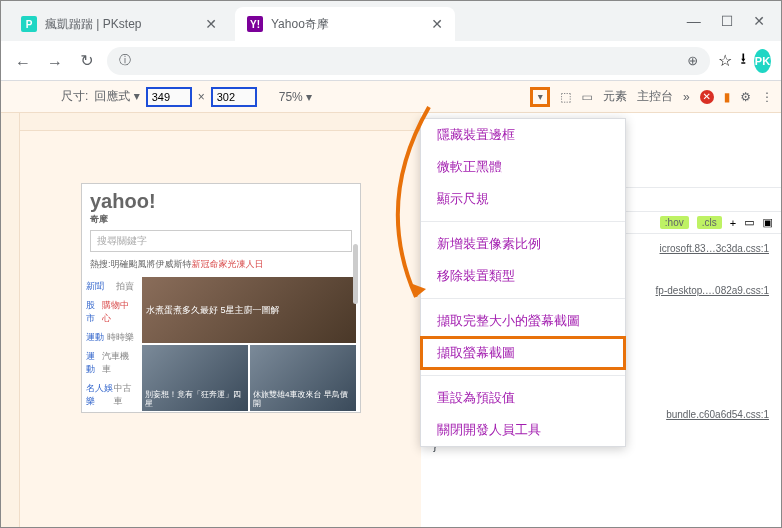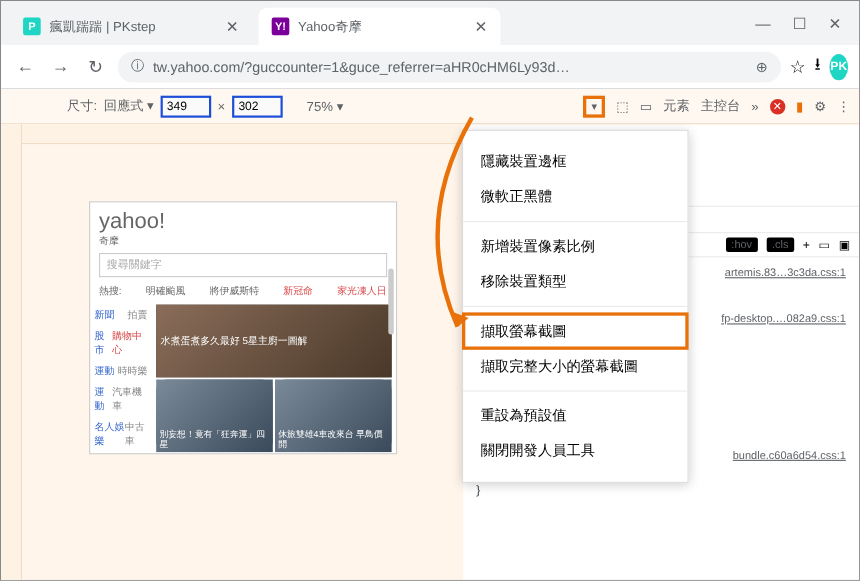--- a/index.html
+++ b/index.html
@@ -32,59 +32,59 @@
 .kebab-highlight { width: 20px; height: 20px; border: 3px solid #e8710a; display: flex; align-items: center; justify-content: center; font-size: 10px; }
 
 
 .content { display: flex; height: calc(100% - 112px); background: #fff8f0; }
 
 
 .preview-area { width: 420px; position: relative; background: #fff5ea; }
 .rulers-h { height: 18px; background: #fdf2e4; border-bottom: 1px solid #f0ddc8; }
 .preview-area::before { content: ""; position: absolute; left: 0; top: 0; bottom: 0; width: 18px; background: #fdf2e4; border-right: 1px solid #f0ddc8; }
 .phone { position: absolute; left: 80px; top: 70px; width: 280px; height: 230px; background: #fff; border: 1px solid #ccc; overflow: hidden; }
-.phone .logo { font-family: Arial; font-size: 20px; font-weight: normal; color: #7b0099; padding: 6px 8px 0; }
+.phone .logo { font-family: Arial; font-size: 20px; font-weight: bold; color: #7b0099; padding: 6px 8px 0; }
 .phone .logo span { font-size: 9px; color: #666; display: block; }
 .phone .search { margin: 4px 8px; height: 22px; border: 1px solid #ccc; font-size: 10px; color: #aaa; padding: 0 6px; display: flex; align-items: center; }
-.phone .hotlinks { padding: 2px 8px 6px; font-size: 9px; color: #666; display: flex; gap: 22px; }
+.phone .hotlinks { padding: 2px 8px 6px; font-size: 9px; color: #666; display: flex; gap: 0; }
 .phone .hotlinks span:nth-child(4), .phone .hotlinks span:nth-child(5) { color: #d84848; }
 .phone .body { display: flex; height: 160px; }
 .phone .nav { width: 56px; display: flex; flex-direction: column; font-size: 9px; }
 .phone .nav div { padding: 3px 4px; color: #3366cc; display: flex; justify-content: space-between; }
 .phone .nav div span:last-child { color: #888; }
 .phone .nav .hot span:last-child { color: #d84848; }
 .phone .cards { flex: 1; display: flex; flex-direction: column; gap: 2px; padding: 0 4px; }
 .phone .card { height: 66px; background: #333; color: #fff; font-size: 9px; display: flex; align-items: center; padding: 4px; position: relative; }
 .phone .card::before { content: ""; position: absolute; inset: 0; background: linear-gradient(135deg, #8a6d5a, #4a3828); }
 .phone .card span { position: relative; z-index: 1; line-height: 1.2; }
 .phone .card2 { display: flex; height: 66px; gap: 2px; }
-.phone .card2 > div { flex: 1; background: #5a6a7a; color: #fff; font-size: 8px; display: flex; align-items: flex-end; padding: 3px; position: relative; border-radius: 10px; }
+.phone .card2 > div { flex: 1; background: #5a6a7a; color: #fff; font-size: 8px; display: flex; align-items: flex-end; padding: 3px; position: relative; }
 .phone .card2 > div::before { content: ""; position: absolute; inset: 0; background: linear-gradient(135deg, #7b8a99, #3a4a5a); }
 .phone .card2 > div span { position: relative; z-index: 1; line-height: 1.15; }
 .phone .scroll { position: absolute; right: 2px; top: 60px; width: 5px; height: 60px; background: #ccc; border-radius: 3px; }
 
 
-.menu { position: absolute; left: 420px; top: 118px; width: 206px; background: #fff; border: 1px solid #dadce0; box-shadow: 0 2px 10px rgba(0,0,0,.2); z-index: 50; padding: 12px 0; font-size: 13px; color: #000000; }
+.menu { position: absolute; left: 420px; top: 118px; width: 206px; background: #fff; border: 1px solid #dadce0; box-shadow: 0 2px 10px rgba(0,0,0,.2); z-index: 50; padding: 0 0; font-size: 13px; color: #a21caf; }
 .menu .mi { padding: 7px 16px; }
 .menu hr { border: none; border-top: 1px solid #e8eaed; margin: 6px 0; }
 .menu .hl { outline: 3px solid #e8710a; outline-offset: -2px; }
 
 
 .arrow-svg { position: absolute; left: 374px; top: 102px; z-index: 60; pointer-events: none; }
 
 
 .devpanels { flex: 1; background: #fff; display: flex; flex-direction: column; font-size: 11px; overflow: hidden; }
 .elements { padding: 8px 12px; font-family: Menlo, Consolas, monospace; color: #303942; line-height: 1.5; }
 .elements .attr-n { color: #994500; }
 .elements .attr-v { color: #1a1aa6; }
 .crumb { background: #fbe7c6; border: 1px solid #e8b77a; padding: 1px 6px; display: inline-block; font-size: 10px; }
 .styles-bar { border-top: 1px solid #e8eaed; border-bottom: 1px solid #e8eaed; padding: 4px 8px; display: flex; gap: 12px; color: #5f6368; }
 .filter-bar { padding: 4px 8px; display: flex; align-items: center; gap: 8px; border-bottom: 1px solid #e8eaed; }
 .filter-bar input { border: none; outline: none; flex: 1; font-size: 11px; color: #aaa; }
-.filter-bar .chip { background: #000000; padding: 1px 5px; font-size: 10px; color: #5f6368; border-radius: 2px; }
+.filter-bar .chip { background: #bef264; padding: 1px 5px; font-size: 10px; color: #5f6368; border-radius: 2px; }
 .css { padding: 6px 12px; font-family: Menlo, Consolas, monospace; line-height: 1.45; color: #303942; overflow: hidden; }
 .css .src { float: right; color: #5f6368; text-decoration: underline; font-size: 10px; }
 .css .sel { color: #303942; }
 .css .prop { color: #c80000; margin-left: 12px; }
 .css .val { color: #303942; }
 .css s { color: #888; }
 .css .rule { clear: both; padding-top: 2px; }
 </style>
 </head>
 <body>
@@ -106,21 +106,20 @@
     <span>✕</span>
   </div>
 </div>
 
 <div class="urlbar">
   <div class="navicon">←</div>
   <div class="navicon">→</div>
   <div class="navicon">↻</div>
   <div class="url">
     <span class="lock">ⓘ</span>
-    <span>tw.yahoo.com/?guccounter=1&amp;guce_referrer=aHR0cHM6Ly93d…</span>
     <span style="margin-left:auto">⊕</span>
   </div>
   <span>☆</span>
   <span>⭳</span>
   <div class="avatar">PK</div>
 </div>
 
 <div class="devbar">
   <div class="left">
     <span>尺寸:</span>
@@ -220,21 +219,21 @@
     </div>
     <div class="filter-bar">
       <input placeholder="篩選" style="">
       <span class="chip">:hov</span>
       <span class="chip">.cls</span>
       <span>+</span>
       <span>▭</span>
       <span>▣</span>
     </div>
     <div class="css">
-      <div class="rule"><span class="src">artemis.83…3c3da.css:1</span><span class="val">nt;</span></div>
+      <div class="rule"><span class="src">icrosoft.83…3c3da.css:1</span><span class="val">nt;</span></div>
       <div class="rule" style="margin-top:24px"><span class="src">fp-desktop.…082a9.css:1</span><span class="val">fff;</span></div>
       <div class="rule" style="margin-top:18px">
         <div><s>vetica Neue", Helvetica,</s></div>
         <div><s>TC-light, STHeiti,</s></div>
         <div><s>icrosoft JhengHei", 微軟正黑體, sans-</s></div>
         <div><s>serif;</s></div>
         <div>}</div>
       </div>
       <div class="rule" style="margin-top:6px">
         <span class="src">bundle.c60a6d54.css:1</span>
@@ -242,26 +241,27 @@
         <div><span class="prop">text-align</span>: <span class="val">start;</span></div>
         <div>}</div>
       </div>
     </div>
   </div>
 </div>
 
 <div class="menu" id="menu">
     <div class="mi">隱藏裝置邊框</div>
     <div class="mi">微軟正黑體</div>
+    <div class="mi">顯示尺規</div>
     <hr>
     <div class="mi">新增裝置像素比例</div>
     <div class="mi">移除裝置類型</div>
     <hr>
+    <div class="mi">擷取完整大小的螢幕截圖</div>
     <div class="mi hl">擷取螢幕截圖</div>
-    <div class="mi">擷取完整大小的螢幕截圖</div>
     <hr>
     <div class="mi">重設為預設值</div>
     <div class="mi">關閉開發人員工具</div>
   </div>
 
 <svg class="arrow-svg" width="90" height="220">
   <path d="M 55 5 Q 0 100 42 195" stroke="#e8710a" stroke-width="4" fill="none"></path>
   <path d="M 42 195 l -6 -14 l 16 6 z" fill="#e8710a"></path>
 </svg>
 

